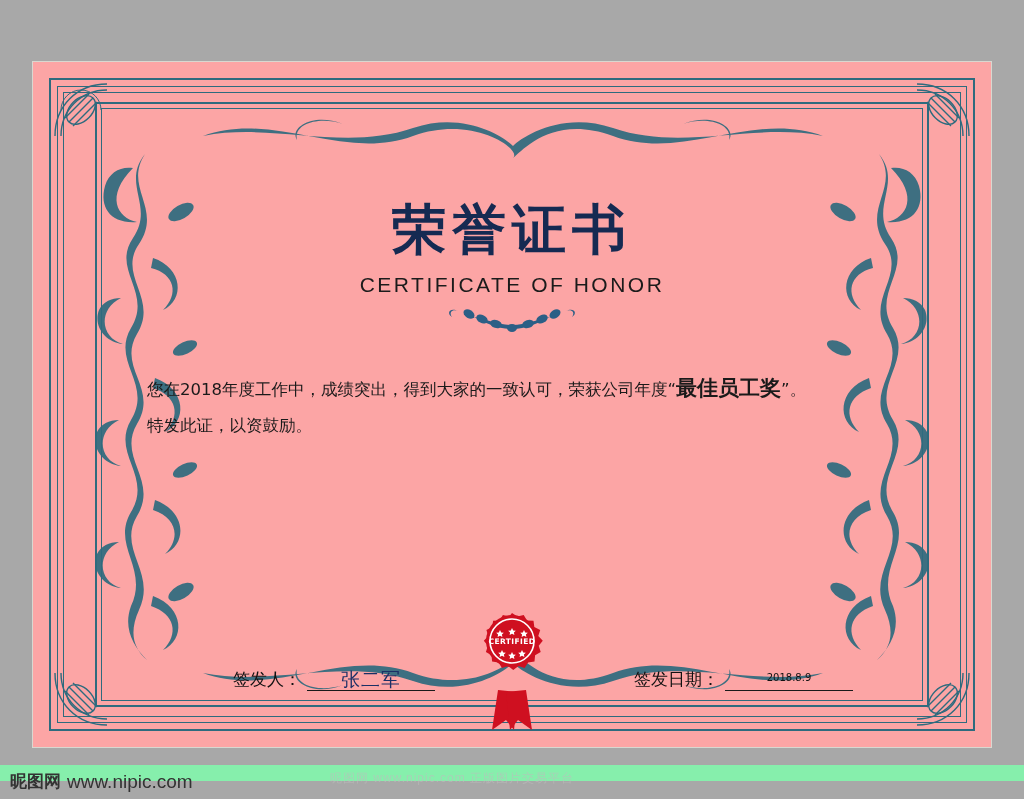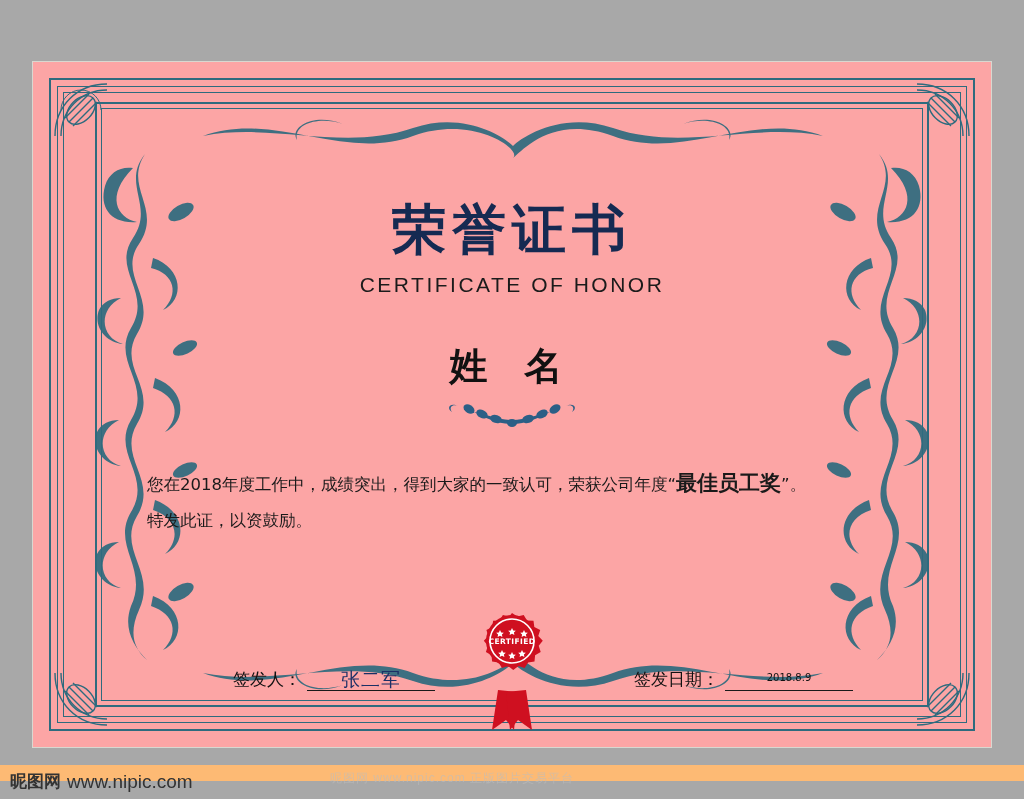--- a/index.html
+++ b/index.html
@@ -195,21 +195,21 @@
     color: #111;
   }
 
   
   .bottombar {
     position: absolute;
     left: 0;
     top: 765px;
     width: 1024px;
     height: 16px;
-    background: #fdba74;
+    background: #86efac;
   }
   .brand {
     position: absolute;
     left: 10px;
     top: 5px;
     display: flex;
     align-items: center;
     gap: 6px;
   }
   .brand-cn {
@@ -354,21 +354,20 @@
         <path d="M150 18 C120 6 96 22 104 34 C100 18 126 10 150 18 Z"></path>
         <path d="M490 18 C520 6 544 22 536 34 C540 18 514 10 490 18 Z"></path>
       </svg>
     </div>
 
     <div class="content">
 
       <div class="title-cn">荣誉证书</div>
       <div class="title-en">CERTIFICATE OF HONOR</div>
 
-      <div class="name-cn">姓 名</div>
 
       <div class="leafline">
         <svg viewBox="0 0 200 34" width="200" height="34" fill="currentColor">
           <path d="M100 26 C86 26 74 20 62 14 C74 16 86 22 100 22 C114 22 126 16 138 14 C126 20 114 26 100 26 Z"></path>
           <ellipse cx="100" cy="25" rx="5" ry="4"></ellipse>
           <ellipse cx="84" cy="21" rx="6" ry="4" transform="rotate(18 84 21)"></ellipse>
           <ellipse cx="116" cy="21" rx="6" ry="4" transform="rotate(-18 116 21)"></ellipse>
           <ellipse cx="70" cy="16" rx="6" ry="4" transform="rotate(26 70 16)"></ellipse>
           <ellipse cx="130" cy="16" rx="6" ry="4" transform="rotate(-26 130 16)"></ellipse>
           <ellipse cx="57" cy="11" rx="6" ry="4" transform="rotate(32 57 11)"></ellipse>

